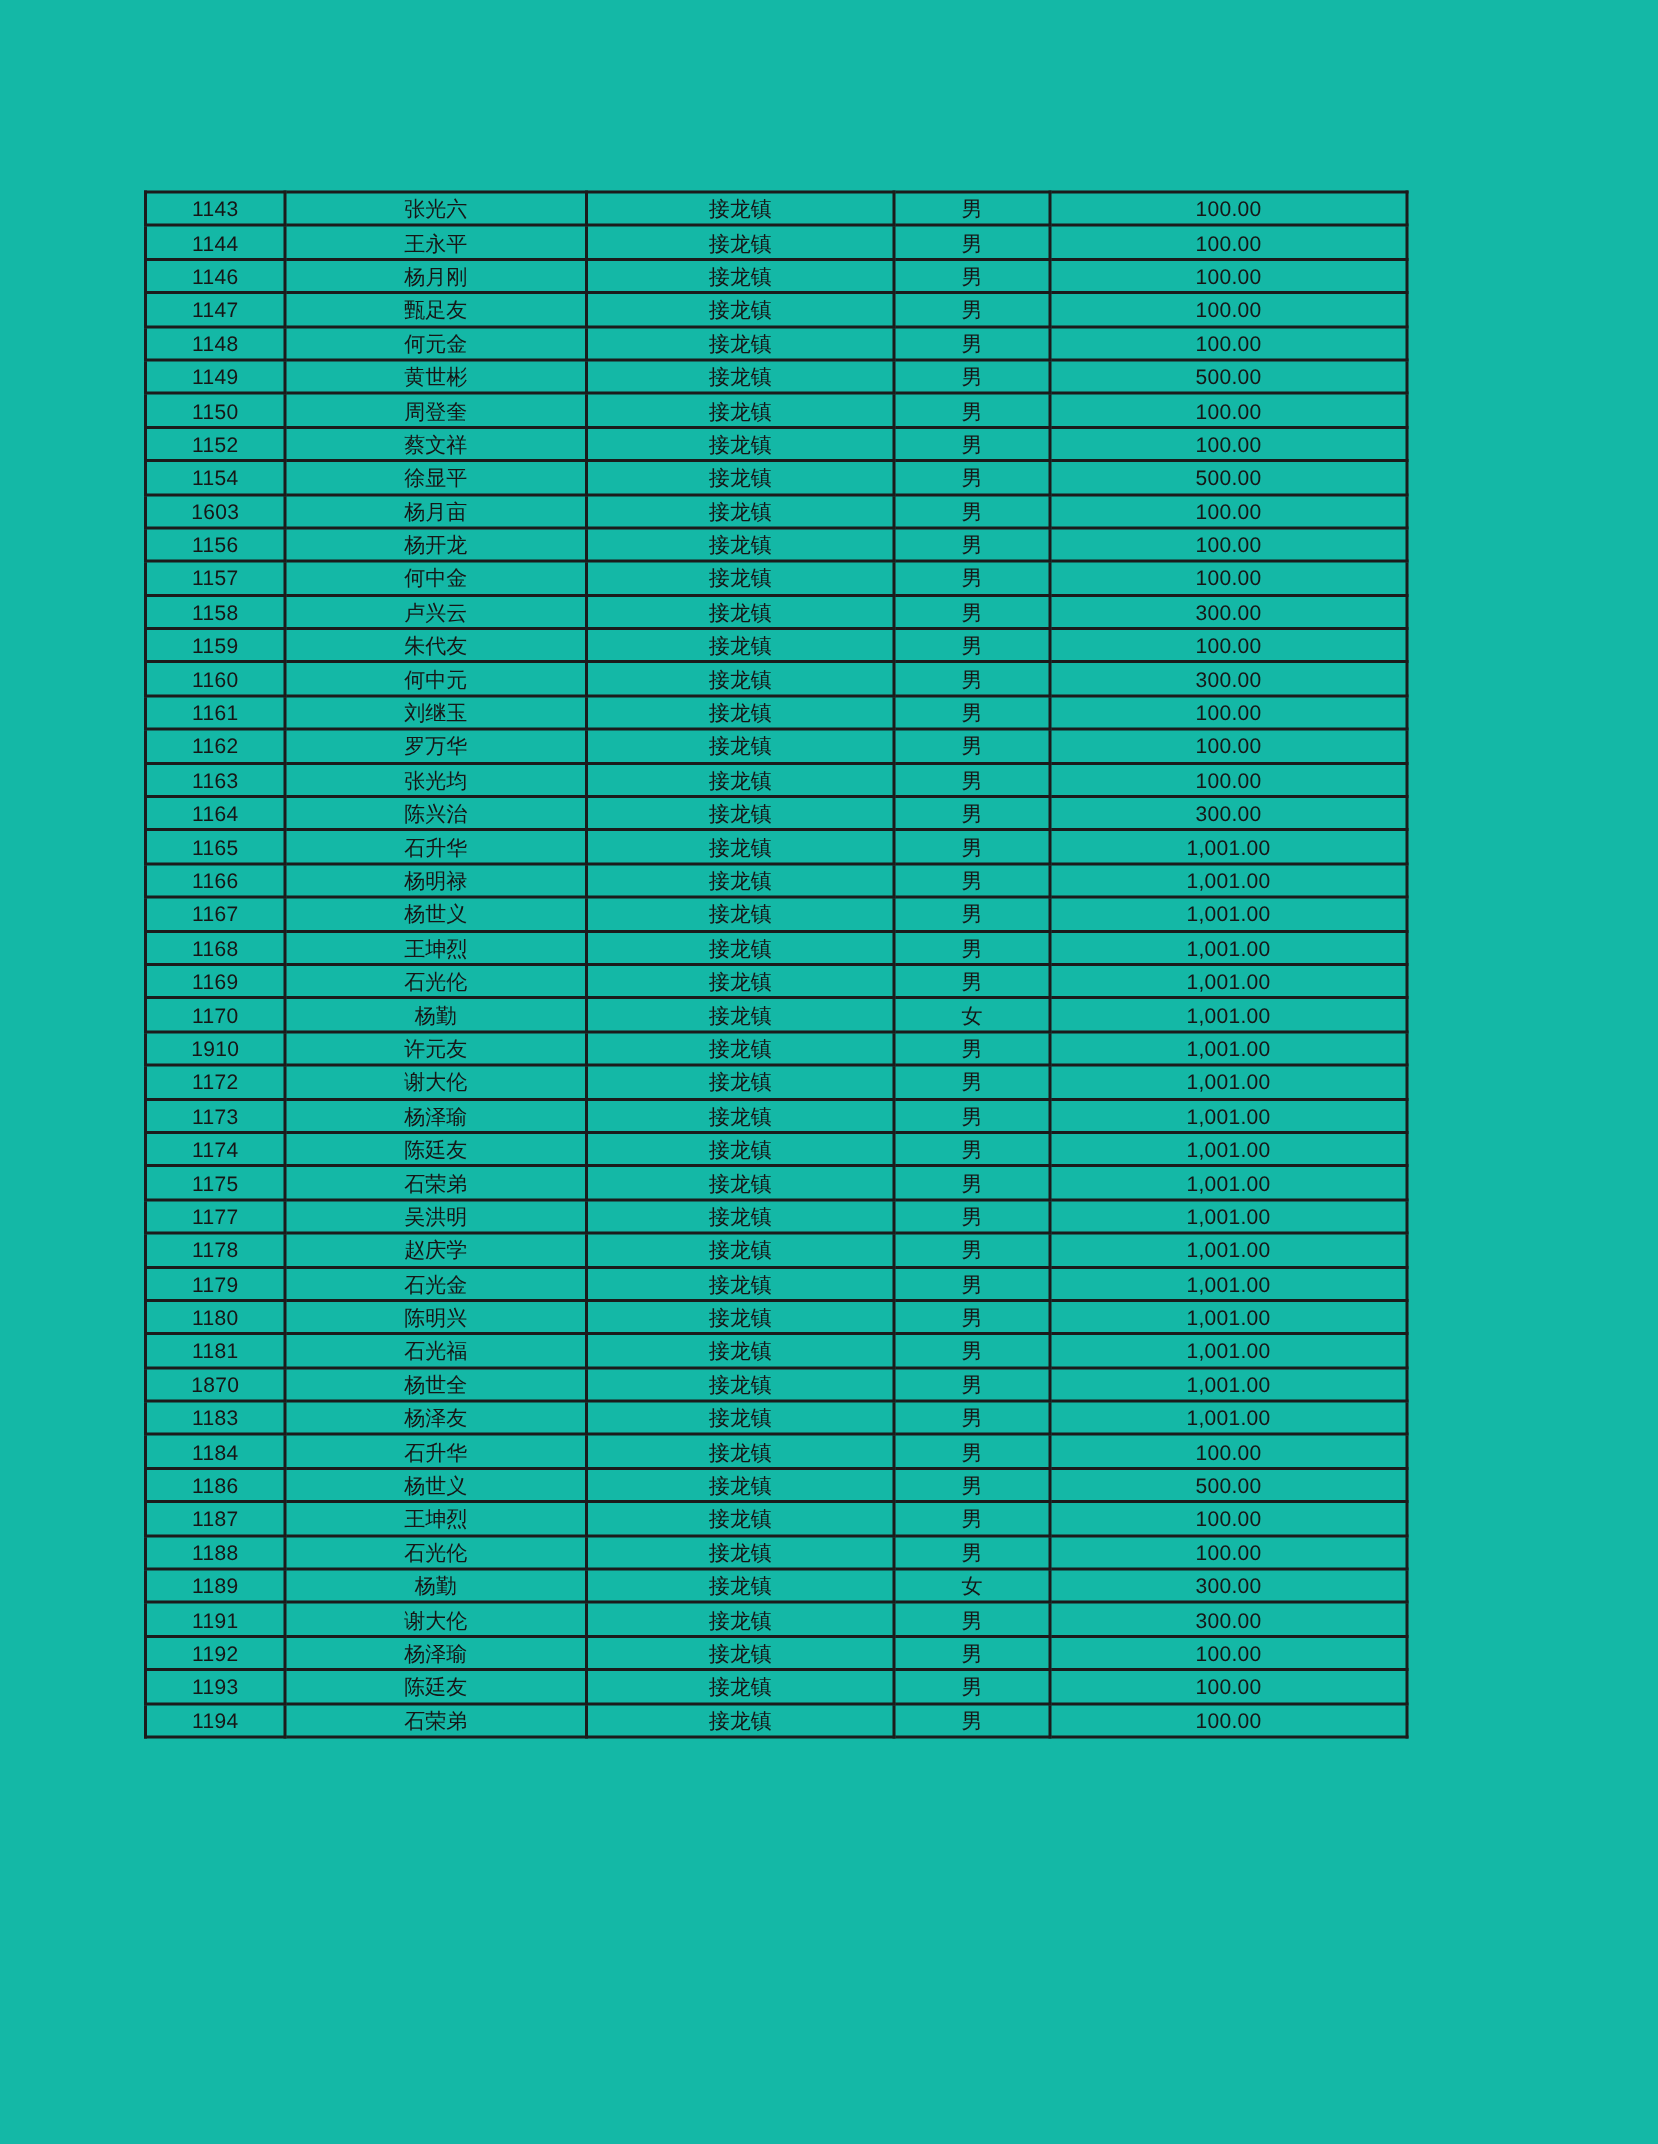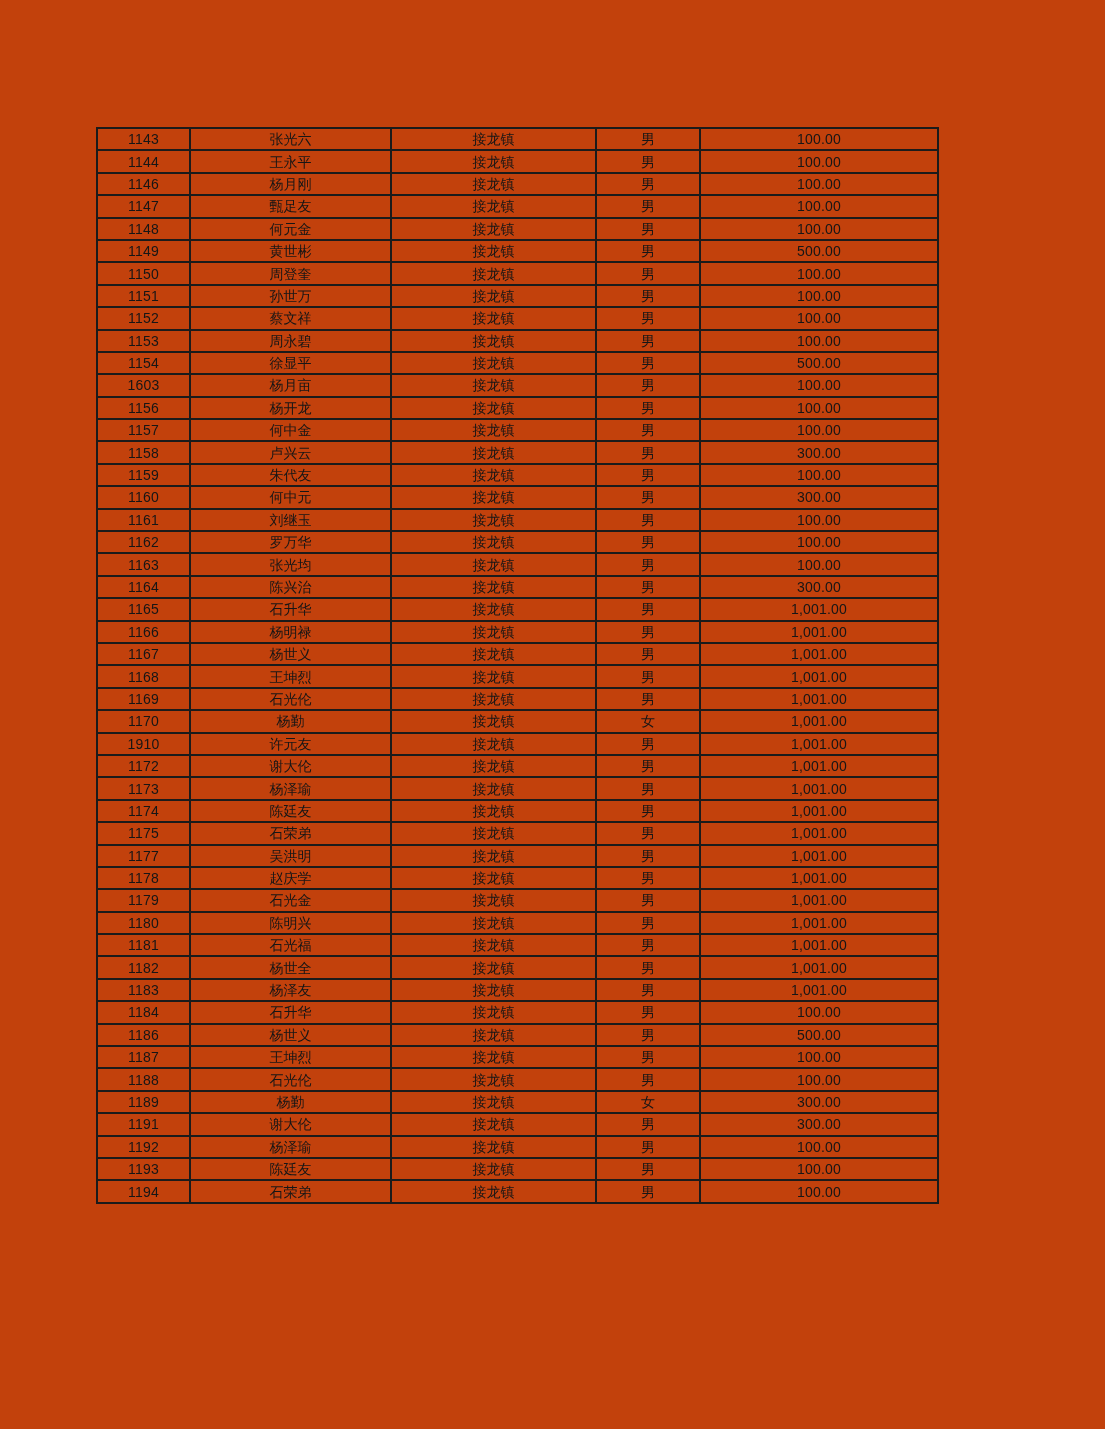--- a/index.html
+++ b/index.html
@@ -5,21 +5,21 @@
   html, body {
     margin: 0;
     padding: 0;
     background: #ffffff;
     font-family: "Liberation Sans", sans-serif;
   }
   .page {
     position: relative;
     width: 1105px;
     height: 1429px;
-    background: #c2410c;
+    background: #14b8a6;
     overflow: hidden;
   }
   .data-table {
     position: absolute;
     left: 96px;
     top: 127px;
     width: 841px;
     border-collapse: collapse;
     table-layout: fixed;
   }
@@ -101,41 +101,27 @@
           <td class="cell cell-amount">500.00</td>
         </tr>
         <tr>
           <td class="cell cell-id">1150</td>
           <td class="cell cell-name">周登奎</td>
           <td class="cell cell-town">接龙镇</td>
           <td class="cell cell-gender">男</td>
           <td class="cell cell-amount">100.00</td>
         </tr>
         <tr>
-          <td class="cell cell-id">1151</td>
-          <td class="cell cell-name">孙世万</td>
-          <td class="cell cell-town">接龙镇</td>
-          <td class="cell cell-gender">男</td>
-          <td class="cell cell-amount">100.00</td>
-        </tr>
-        <tr>
           <td class="cell cell-id">1152</td>
           <td class="cell cell-name">蔡文祥</td>
           <td class="cell cell-town">接龙镇</td>
           <td class="cell cell-gender">男</td>
           <td class="cell cell-amount">100.00</td>
         </tr>
         <tr>
-          <td class="cell cell-id">1153</td>
-          <td class="cell cell-name">周永碧</td>
-          <td class="cell cell-town">接龙镇</td>
-          <td class="cell cell-gender">男</td>
-          <td class="cell cell-amount">100.00</td>
-        </tr>
-        <tr>
           <td class="cell cell-id">1154</td>
           <td class="cell cell-name">徐显平</td>
           <td class="cell cell-town">接龙镇</td>
           <td class="cell cell-gender">男</td>
           <td class="cell cell-amount">500.00</td>
         </tr>
         <tr>
           <td class="cell cell-id">1603</td>
           <td class="cell cell-name">杨月亩</td>
           <td class="cell cell-town">接龙镇</td>
@@ -311,21 +297,21 @@
           <td class="cell cell-amount">1,001.00</td>
         </tr>
         <tr>
           <td class="cell cell-id">1181</td>
           <td class="cell cell-name">石光福</td>
           <td class="cell cell-town">接龙镇</td>
           <td class="cell cell-gender">男</td>
           <td class="cell cell-amount">1,001.00</td>
         </tr>
         <tr>
-          <td class="cell cell-id">1182</td>
+          <td class="cell cell-id">1870</td>
           <td class="cell cell-name">杨世全</td>
           <td class="cell cell-town">接龙镇</td>
           <td class="cell cell-gender">男</td>
           <td class="cell cell-amount">1,001.00</td>
         </tr>
         <tr>
           <td class="cell cell-id">1183</td>
           <td class="cell cell-name">杨泽友</td>
           <td class="cell cell-town">接龙镇</td>
           <td class="cell cell-gender">男</td>

